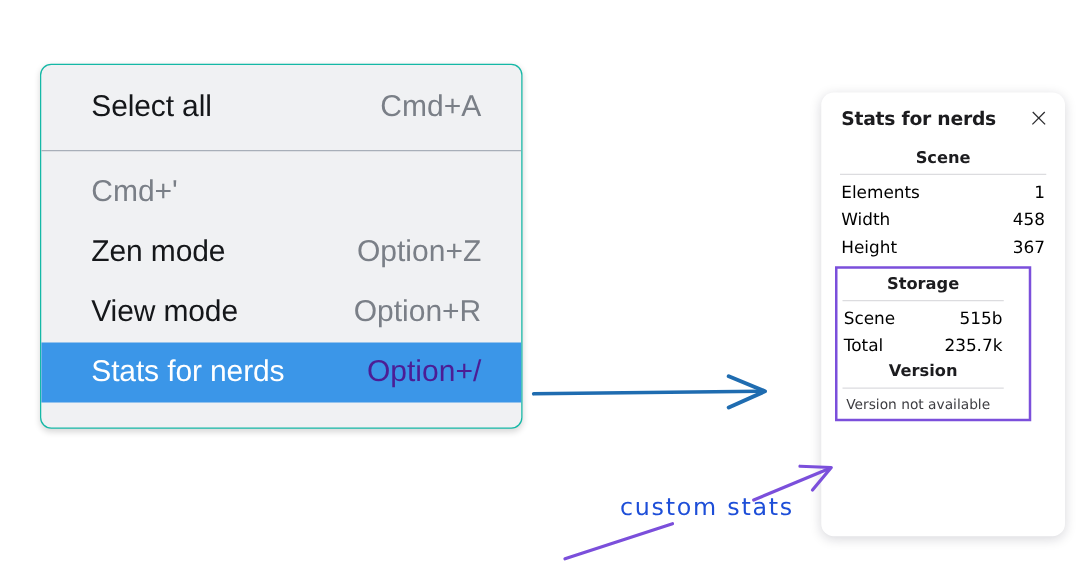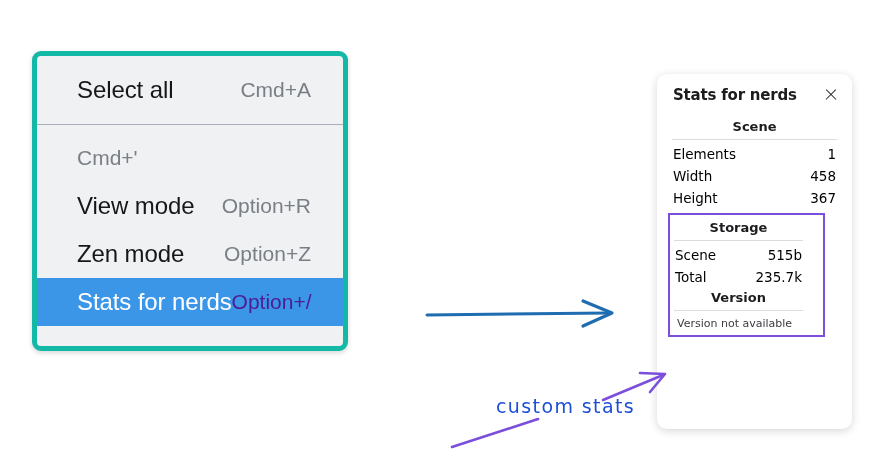--- a/index.html
+++ b/index.html
@@ -14,23 +14,23 @@
     overflow: hidden;
     font-family: "Liberation Sans", sans-serif;
     -webkit-font-smoothing: antialiased;
   }
 
   
   #context-menu {
     position: absolute;
     left: 32px;
     top: 51px;
-    width: 316px;
+    width: 386px;
     background: #f0f1f3;
-    border: 5px solid #14b8a6;
+    border: 1px solid #14b8a6;
     border-radius: 9px;
     box-shadow: 0 2px 5px rgba(0,0,0,0.16);
     overflow: hidden;
     box-sizing: border-box;
   }
   .menu-group { padding: 0; }
   .menu-group.first { padding-top: 10px; padding-bottom: 10px; }
   .menu-group.second { padding-top: 9px; padding-bottom: 0px; }
   .menu-sep {
     height: 1px;
@@ -46,21 +46,21 @@
     box-sizing: border-box;
     cursor: default;
   }
   .menu-item .label {
     font-size: 24px;
     color: #15171a;
     letter-spacing: -0.1px;
     white-space: nowrap;
   }
   .menu-item .shortcut {
-    font-size: 21px;
+    font-size: 24px;
     color: #7a7f87;
     white-space: nowrap;
   }
   .menu-item.highlighted {
     background: #3b96e8;
   }
   .menu-item.highlighted .label { color: #ffffff; }
   .menu-item.highlighted .shortcut { color: #4c1d95; }
   .menu-tail { height: 20px; }
 
@@ -177,26 +177,26 @@
     </div>
   </div>
 
   <div class="menu-sep"></div>
 
   <div class="menu-group second">
     <div class="menu-item">
       <span class="shortcut">Cmd+'</span>
     </div>
     <div class="menu-item">
+      <span class="label">Zen mode</span>
+      <span class="shortcut">Option+Z</span>
+    </div>
+    <div class="menu-item">
       <span class="label">View mode</span>
       <span class="shortcut">Option+R</span>
-    </div>
-    <div class="menu-item">
-      <span class="label">Zen mode</span>
-      <span class="shortcut">Option+Z</span>
     </div>
     <div class="menu-item highlighted">
       <span class="label">Stats for nerds</span>
       <span class="shortcut">Option+/</span>
     </div>
     <div class="menu-tail"></div>
   </div>
 
 </div>
 

